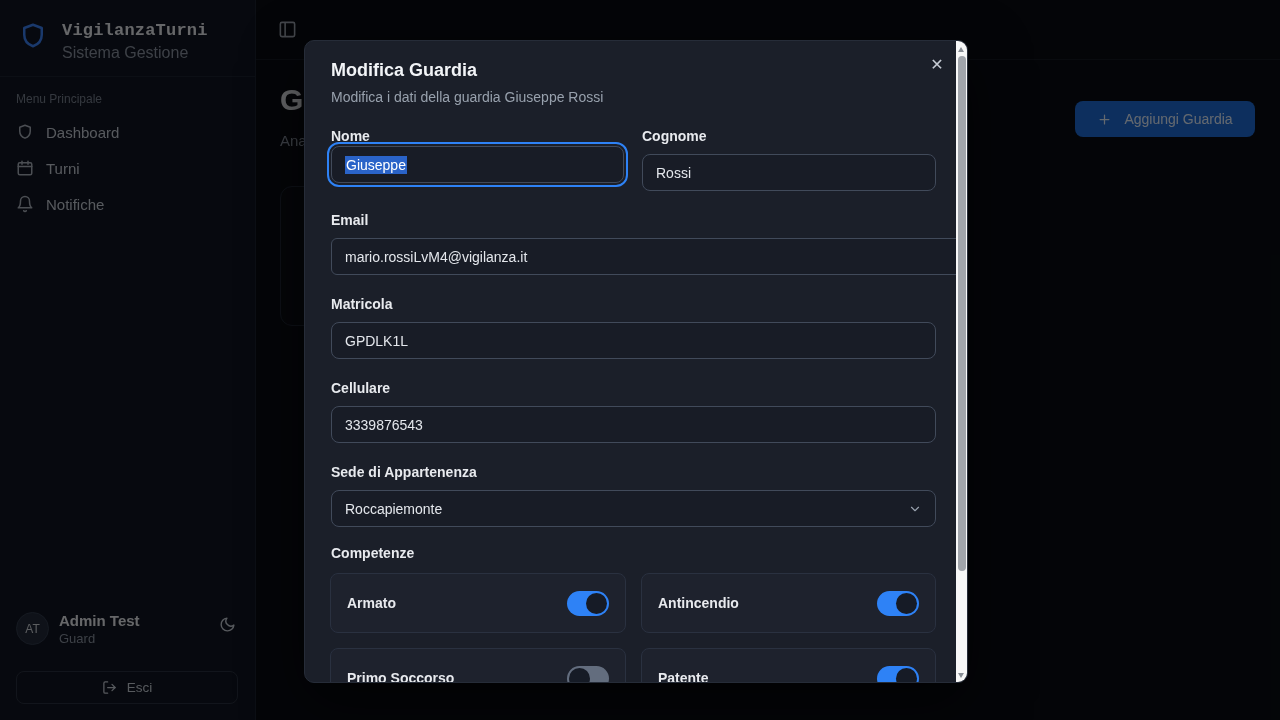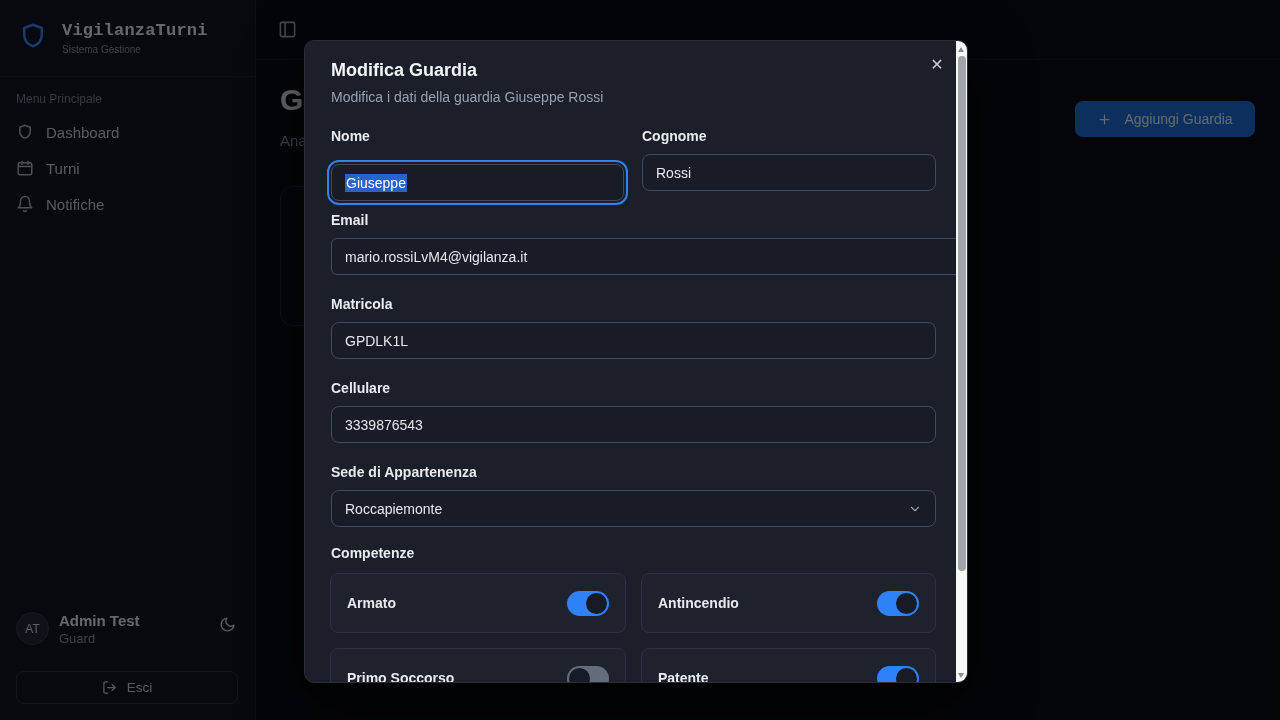--- a/index.html
+++ b/index.html
@@ -8,21 +8,21 @@
   svg { display:block; }
 
   
   #stage { position:relative; width:1280px; height:720px; }
 
   .sidebar { position:absolute; left:0; top:0; width:256px; height:720px;
     background:#111622; border-right:1px solid #1d2330; z-index:1; }
   .logo-row { position:absolute; left:18px; top:21px; display:flex; gap:14px; }
   .logo-shield { color:#3b82f6; }
   .app-name { font-size:17px; font-weight:700; color:#e8eaee; letter-spacing:.2px;font-family:Liberation Mono, monospace; }
-  .app-sub { font-size:10px; color:#8b93a1; margin-top:4px; }
+  .app-sub { font-size:16px; color:#8b93a1; margin-top:4px; }
   .side-div { position:absolute; left:0; top:76px; width:256px; height:1px; background:#1d2330; }
   .menu-label { position:absolute; left:16px; top:92px; font-size:12px; color:#78808f; }
   .nav { position:absolute; left:8px; top:114px; width:240px; }
   .nav-item { display:flex; align-items:center; gap:12px; height:36px; padding:0 8px;
     color:#c6ccd6; font-size:15px; border-radius:8px; cursor:pointer; }
   .nav-item .nico { color:#aab1bd; }
 
   .user-row { position:absolute; left:16px; top:612px; width:224px; display:flex; }
   .avatar { width:33px; height:33px; border-radius:50%; background:#232b3a; border:1px solid #323b4d;
     color:#d1d5db; font-size:12px; display:flex; align-items:center; justify-content:center; }
@@ -181,21 +181,21 @@
 
   <div class="overlay"></div>
 
   <section class="modal">
     <h2 class="m-title">Modifica Guardia</h2>
     <div class="m-sub">Modifica i dati della guardia Giuseppe Rossi</div>
     <div class="m-close">✕</div>
 
     <label class="f-label" style="left:26px; top:87px;">Nome</label>
     <label class="f-label" style="left:337px; top:87px;">Cognome</label>
-    <div class="f-input focused" style="left:26px; top:123px; width:293px;">
+    <div class="f-input focused" style="left:26px; top:105px; width:293px;">
       <span class="sel-text">Giuseppe</span>
     </div>
     <div class="f-input" style="left:337px; top:113px; width:294px;">
       <span>Rossi</span>
     </div>
 
     <label class="f-label" style="left:26px; top:171px;">Email</label>
     <div class="f-input" style="left:26px; top:197px; width:654px;border-radius:6px;">
       <span>mario.rossiLvM4@vigilanza.it</span>
     </div>

